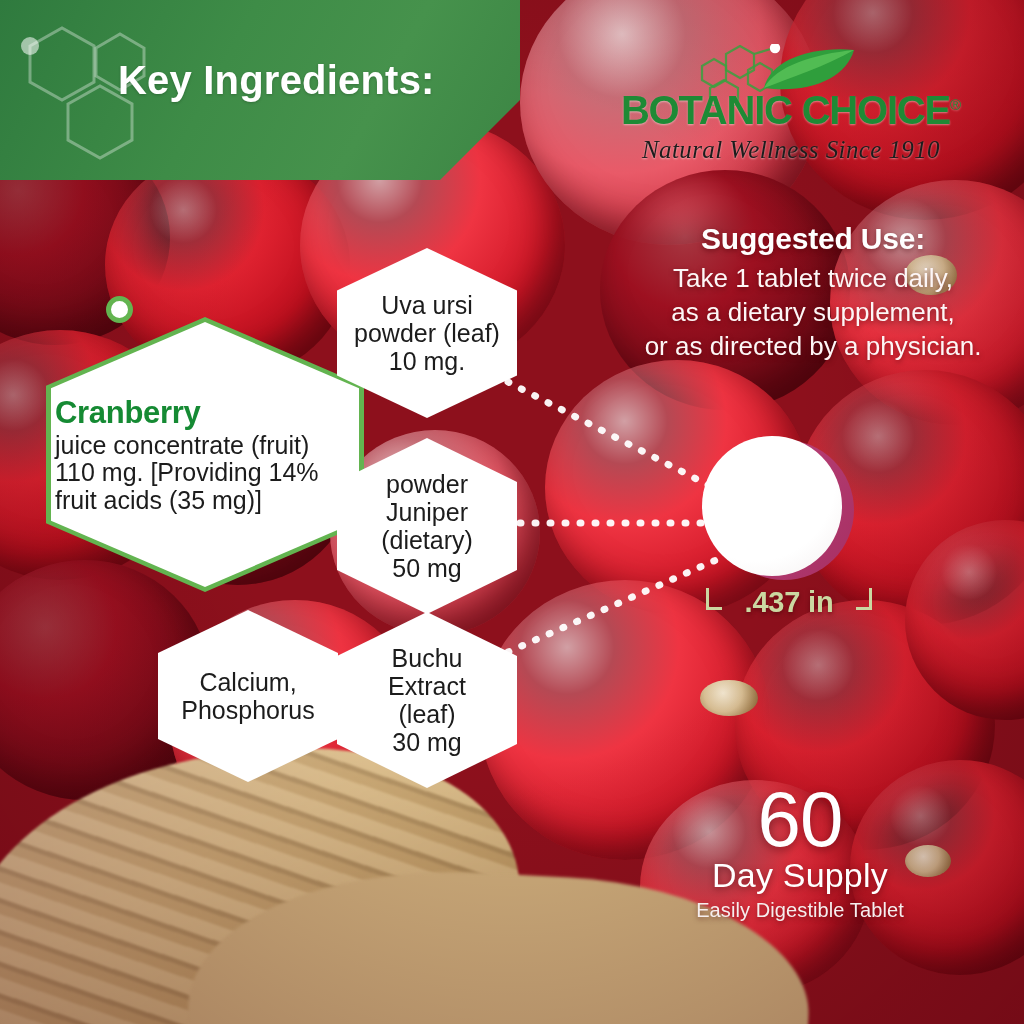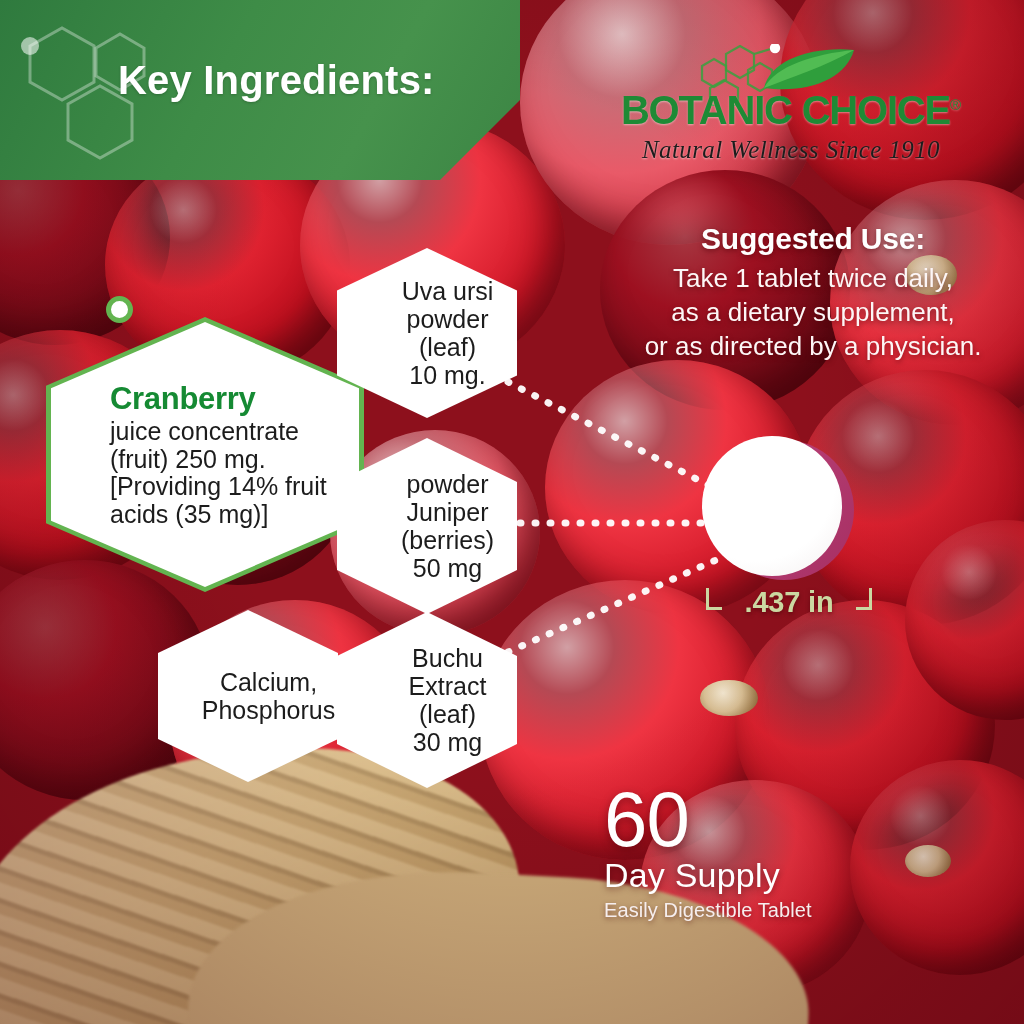--- a/index.html
+++ b/index.html
@@ -101,21 +101,21 @@
   }
 
   
   .hex {
     position: absolute;
     display: flex; align-items: center; justify-content: center;
     background: #ffffff;
     clip-path: polygon(50% 0%, 100% 25%, 100% 75%, 50% 100%, 0% 75%, 0% 25%);
     text-align: center;
   }
-  .hex-inner { padding: 0 18px; width: 100%; margin-left: 41px; }
+  .hex-inner { padding: 0 4px; width: 100%; }
   .hex-text { color: #1c1c1c; line-height: 1.13; font-weight: 300; }
 
   
   .hex-outline {
     position: absolute;
     background: #63b450;
     clip-path: polygon(50% 0%, 100% 25%, 100% 75%, 50% 100%, 0% 75%, 0% 25%);
     filter: drop-shadow(0 2px 6px rgba(0,0,0,.30));
   }
   .hex-outline .fill {
@@ -167,21 +167,21 @@
     text-shadow: 0 2px 4px rgba(70,0,10,.55);
   }
   .dim-cap { position: absolute; width: 16px; height: 22px; border: 3px solid #cbd8a2; }
   .dim-cap.l { left: 6px;  top: 2px; border-top: none; border-right: none; }
   .dim-cap.r { right: 6px; top: 2px; border-top: none; border-left: none; }
 
   
   .dots { position: absolute; left: 0; top: 0; width: 1024px; height: 1024px; pointer-events: none; }
 
   
-  .supply { position: absolute; left: 604px; top: 782px; width: 360px; text-align: left; }
+  .supply { position: absolute; left: 620px; top: 782px; width: 360px; text-align: center; }
   .supply-num {
     color: #ffffff; font-size: 78px; font-weight: 300; line-height: .95;
     letter-spacing: -1px; text-shadow: 0 3px 8px rgba(70,0,10,.5);
   }
   .supply-label {
     color: #ffffff; font-size: 34px; font-weight: 300; line-height: 1.12;
     letter-spacing: .2px; text-shadow: 0 2px 6px rgba(70,0,10,.5);
   }
   .supply-sub {
     color: #f6eeee; font-size: 20px; font-weight: 300; margin-top: 5px;
@@ -258,42 +258,42 @@
       <line x1="508" y1="382" x2="712" y2="487"></line>
       <line x1="520" y1="523" x2="712" y2="523"></line>
       <line x1="508" y1="652" x2="716" y2="560"></line>
     </g>
   </svg>
 
   <div class="hex-outline" style="left:46px; top:317px; width:318px; height:275px;">
     <div class="fill">
       <div class="hex-inner">
         <span class="cranberry-name">Cranberry</span>
-        <span class="cranberry-desc">juice concentrate (fruit) 250 mg. [Providing 14% fruit acids (35 mg)]</span>
+        <span class="cranberry-desc">juice concentrate (fruit) 110 mg. [Providing 14% fruit acids (35 mg)]</span>
       </div>
     </div>
   </div>
   <div class="hex-node" style="left:106px; top:296px;"></div>
 
   <div class="hex hex-shadow" style="left:337px; top:248px; width:180px; height:170px;">
     <div class="hex-inner">
       <div class="hex-text" style="font-size:25px;">
         <div>Uva ursi</div>
         <div>powder (leaf)</div>
         <div>10 mg.</div>
       </div>
     </div>
   </div>
 
   <div class="hex hex-shadow" style="left:337px; top:438px; width:180px; height:176px;">
     <div class="hex-inner">
       <div class="hex-text" style="font-size:25px;">
         <div>powder</div>
         <div>Juniper</div>
-        <div>(berries)</div>
+        <div>(dietary)</div>
         <div>50 mg</div>
       </div>
     </div>
   </div>
 
   <div class="hex hex-shadow" style="left:158px; top:610px; width:180px; height:172px;">
     <div class="hex-inner">
       <div class="hex-text" style="font-size:25px;">
         <div>Calcium,</div>
         <div>Phosphorus</div>

